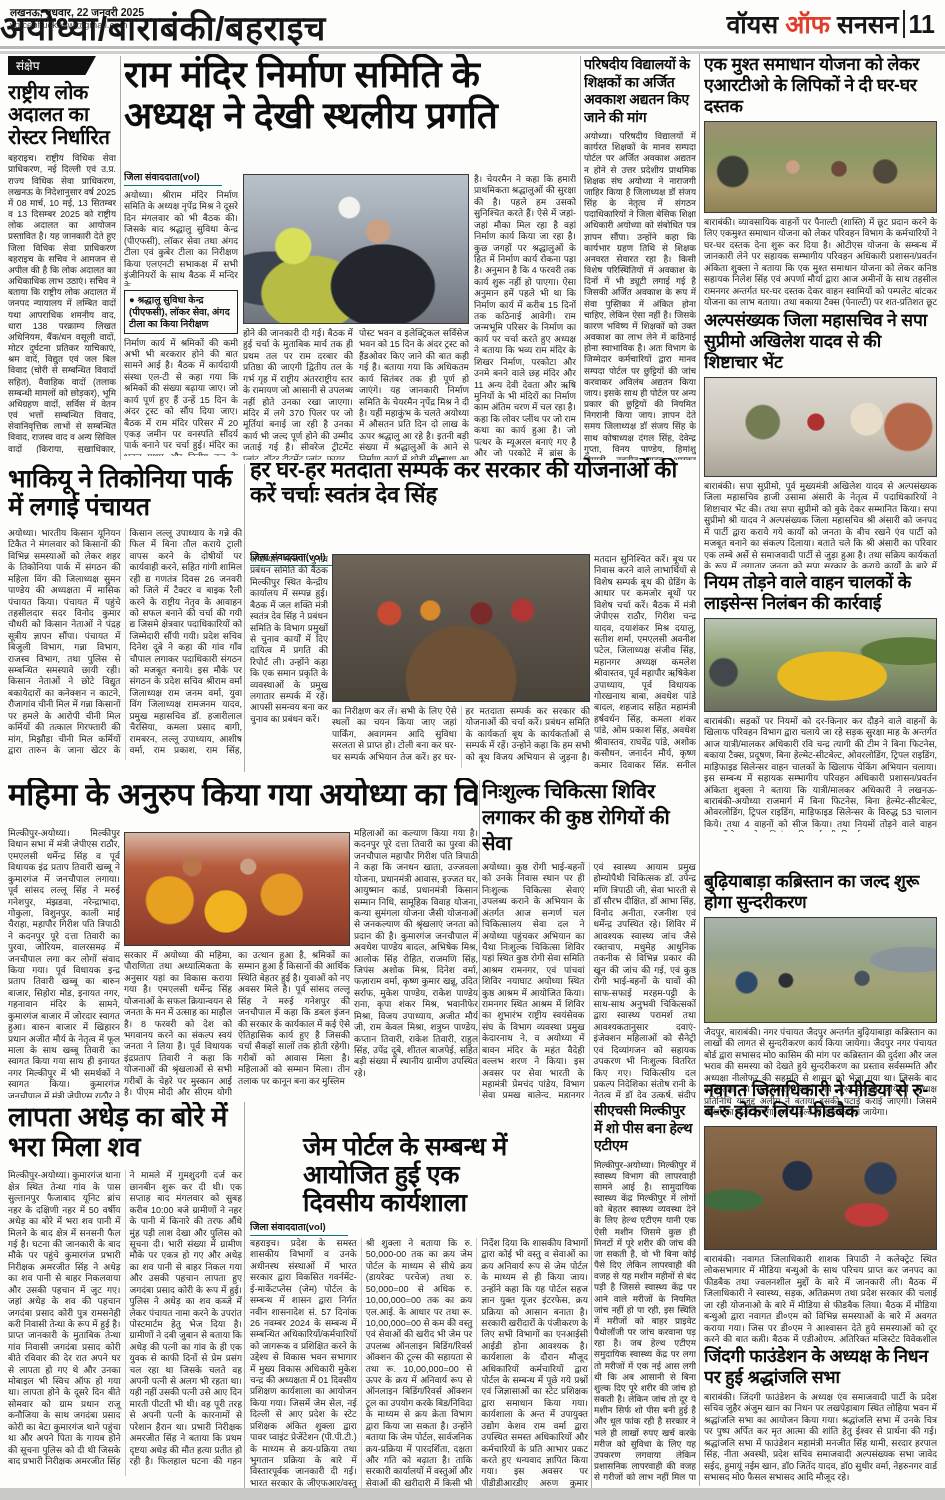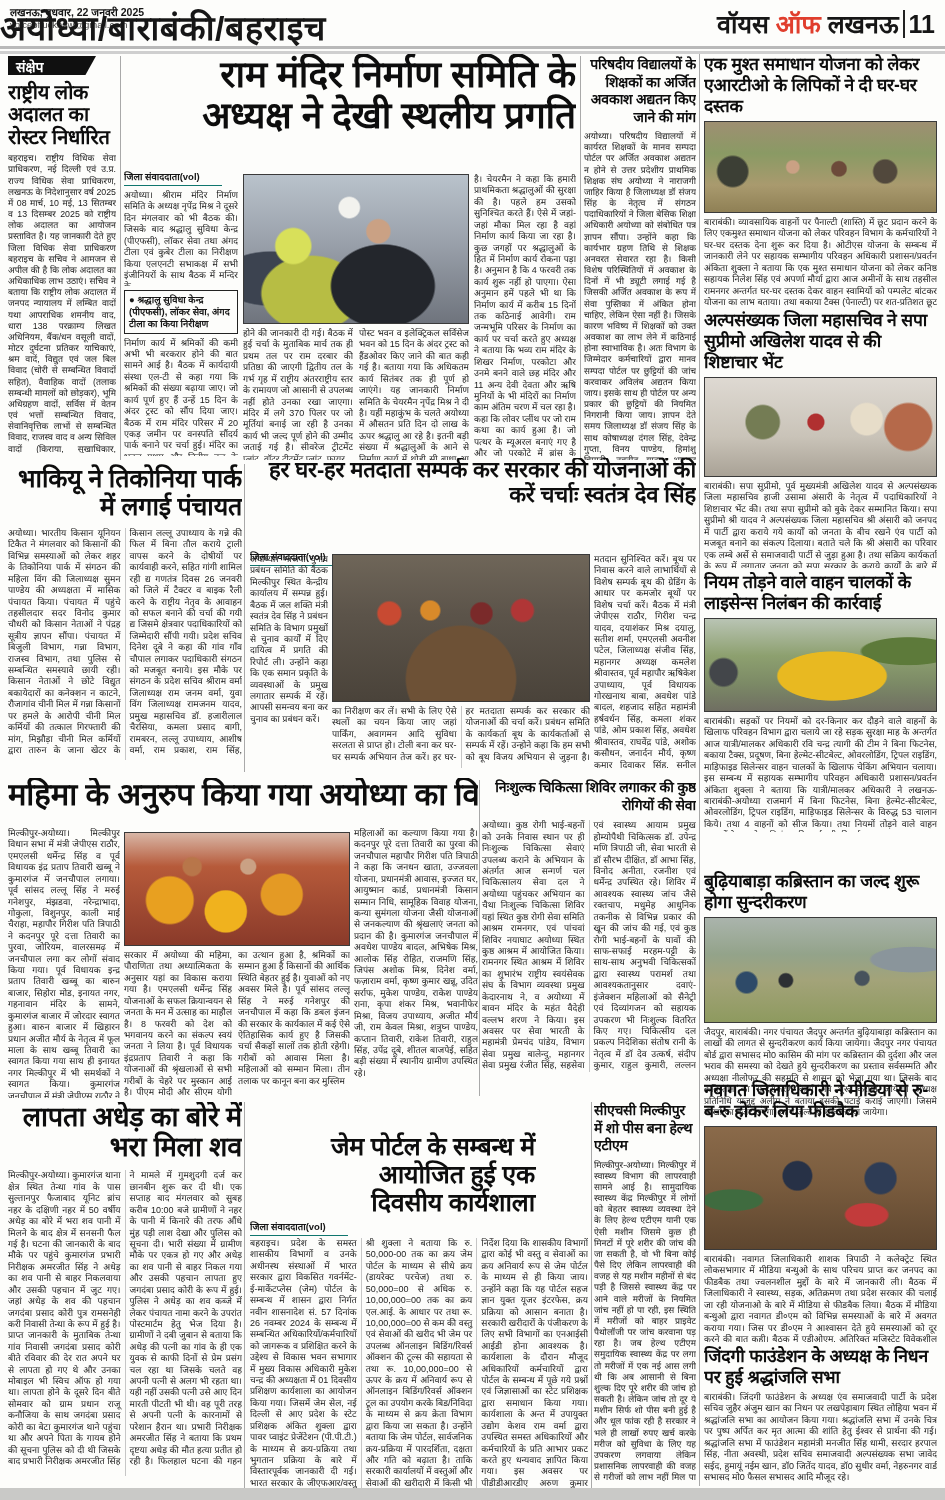--- a/index.html
+++ b/index.html
@@ -11,31 +11,31 @@
   .mh-date{font-size:10.5px;font-weight:bold;}
   .mh-email{font-size:9.5px;color:#444;}
   .mh-center{position:absolute;left:0;right:0;top:4px;font-size:34px;font-weight:bold;letter-spacing:.5px;}
   .mh-right{position:absolute;right:10px;top:6px;font-size:25px;font-weight:bold;}
   .mh-right .red{color:#e03e2d;}
   .mh-right .pg{border-left:2px solid #222;margin-left:4px;padding-left:4px;}
   .mh-rule{position:absolute;left:0;top:46px;width:945px;height:8px;
            background:linear-gradient(#b9b9b9 0 3px,#fdfdfb 3px 5px,#cfcfcf 5px 8px);}
   
   .art{position:absolute;overflow:hidden;}
-  .hl{font-weight:bold;color:#0d0d0d;margin:0;text-align:right;line-height:1.12;letter-spacing:-.2px;}
+  .hl{font-weight:bold;color:#0d0d0d;margin:0;text-align:left;line-height:1.12;letter-spacing:-.2px;}
   .bd{font-size:9px;line-height:1.27;text-align:justify;color:#1b1b1b;overflow:hidden;}
   .byline{font-size:9.5px;font-weight:bold;border-bottom:1px solid #0f766e;display:inline-block;padding:0 22px 2px 0;}
   .c2{column-count:2;column-gap:9px;column-rule:1px solid #c6c6c6;column-fill:auto;}
   .c3{column-count:3;column-gap:9px;column-rule:1px solid #c6c6c6;column-fill:auto;}
   .vline{position:absolute;width:1px;background:#a9a9a9;}
   .photo{border:1px solid #3a3a3a;box-sizing:border-box;}
   .bstrip{position:absolute;left:0;top:1488px;width:945px;height:12px;background:#c9c9c7;}
   
   #briefs{left:8px;top:56px;width:108px;height:404px;}
-  .brieftag{width:88px;height:19px;background:#101010;color:#fff;font-size:14px;font-weight:bold;
+  .brieftag{width:88px;height:19px;background:#101010;color:#fff;font-size:12px;font-weight:normal;
             padding:1px 0 0 8px;box-sizing:border-box;clip-path:polygon(0 0,100% 0,88% 100%,0 100%);}
   #briefs h2{font-size:20px;text-align:left;margin:6px 0 5px;}
   #briefs .bd{height:300px;font-size:8.8px;}
   
   #main{left:124px;top:54px;width:452px;height:406px;}
   #main .hl{font-size:37px;height:110px;overflow:hidden;}
   #main .byline{position:absolute;left:0;top:116px;}
   #mn-colA{position:absolute;left:0;top:136px;width:114px;height:270px;}
   #mn-box{border:1.5px solid #222;padding:3px 4px;font-size:9.5px;font-weight:bold;margin:4px 0;line-height:1.25;}
   #mn-photo{position:absolute;left:119px;top:120px;width:226px;height:150px;
@@ -115,21 +115,21 @@
        radial-gradient(circle at 45% 70%, #f0b21e 0 14%, transparent 15%),
        radial-gradient(circle at 70% 55%, #e49a24 0 12%, transparent 13%),
        radial-gradient(circle at 55% 30%, #caa184 0 5%, transparent 6%),
        radial-gradient(circle at 30% 30%, #b8764a 0 5%, transparent 6%),
        linear-gradient(180deg,#d8b6a6 0%,#b65a3a 30%,#8a3a2a 100%);}
   #mah-colB{position:absolute;left:116px;top:172px;width:108px;height:148px;}
   #mah-colC{position:absolute;left:230px;top:172px;width:112px;height:148px;}
   #mah-colD{position:absolute;left:346px;top:50px;width:124px;height:270px;}
   
   #nish{left:482px;top:778px;width:214px;height:320px;}
-  #nish .hl{font-size:14px;line-height:1.3;}
+  #nish .hl{font-size:20px;line-height:1.3;}
   #nish .bd{height:252px;margin-top:6px;}
   
   #lap{left:8px;top:1102px;width:234px;height:388px;}
   #lap .hl{font-size:27px;}
   #lap .bd{height:306px;margin-top:8px;}
   #gem{left:250px;top:1100px;width:338px;height:390px;margin-top:32px;}
   #gem .hl{font-size:25px;width:232px;margin:0 auto;}
   #gem .byline{margin:4px 0 2px;}
   #gem .bd{height:298px;}
   #chc{left:594px;top:1102px;width:102px;height:380px;}
@@ -143,21 +143,21 @@
 
   <header class="masthead">
     <div class="mh-left">
       <div class="mh-date">लखनऊ, बुधवार, 22 जनवरी 2025</div>
       <div class="mh-email">voiceoflucknow@gmail.com</div>
     </div>
     <div class="mh-center">अयोध्या/बाराबंकी/बहराइच</div>
     <div class="mh-right">
       <span>वॉयस</span>
       <span class="red">ऑफ</span>
-      <span>लखनऊ</span><span class="pg">11</span>
+      <span>सनसन</span><span class="pg">11</span>
     </div>
   </header>
   <div class="mh-rule"></div>
 
   <section class="art" id="briefs">
     <div class="brieftag">संक्षेप</div>
     <h2 class="hl">राष्ट्रीय लोक अदालत का रोस्टर निर्धारित</h2>
     <div class="bd">बहराइच। राष्ट्रीय विधिक सेवा प्राधिकरण, नई दिल्ली एवं उ.प्र. राज्य विधिक सेवा प्राधिकरण, लखनऊ के निदेशानुसार वर्ष 2025 में 08 मार्च, 10 मई, 13 सितम्बर व 13 दिसम्बर 2025 को राष्ट्रीय लोक अदालत का आयोजन प्रस्तावित है। यह जानकारी देते हुए जिला विधिक सेवा प्राधिकरण बहराइच के सचिव ने आमजन से अपील की है कि लोक अदालत का अधिकाधिक लाभ उठाएं। सचिव ने बताया कि राष्ट्रीय लोक अदालत में जनपद न्यायालय में लम्बित वादों यथा आपराधिक शमनीय वाद, धारा 138 परक्राम्य लिखत अधिनियम, बैंक/धन वसूली वादों, मोटर दुर्घटना प्रतिकर याचिकाएं, श्रम वादें, विद्युत एवं जल बिल विवाद (चोरी से सम्बन्धित विवादों सहित), वैवाहिक वादों (तलाक सम्बन्धी मामलों को छोड़कर), भूमि अधिग्रहण वादों, सर्विस में वेतन एवं भत्तों सम्बन्धित विवाद, सेवानिवृत्तिक लाभों से सम्बन्धित विवाद, राजस्व वाद व अन्य सिविल वादों (किराया, सुखाधिकार, व्यादेश, विनिर्दिष्ट अनुपालन वाद इत्यादि), प्री-लिटिगेशन वाद बैंक वसूली, टेलीफोन बिल्स प्रकरणों आदि है।</div>
   </section>
   <div class="vline" style="left:120px;top:56px;height:404px;"></div>

